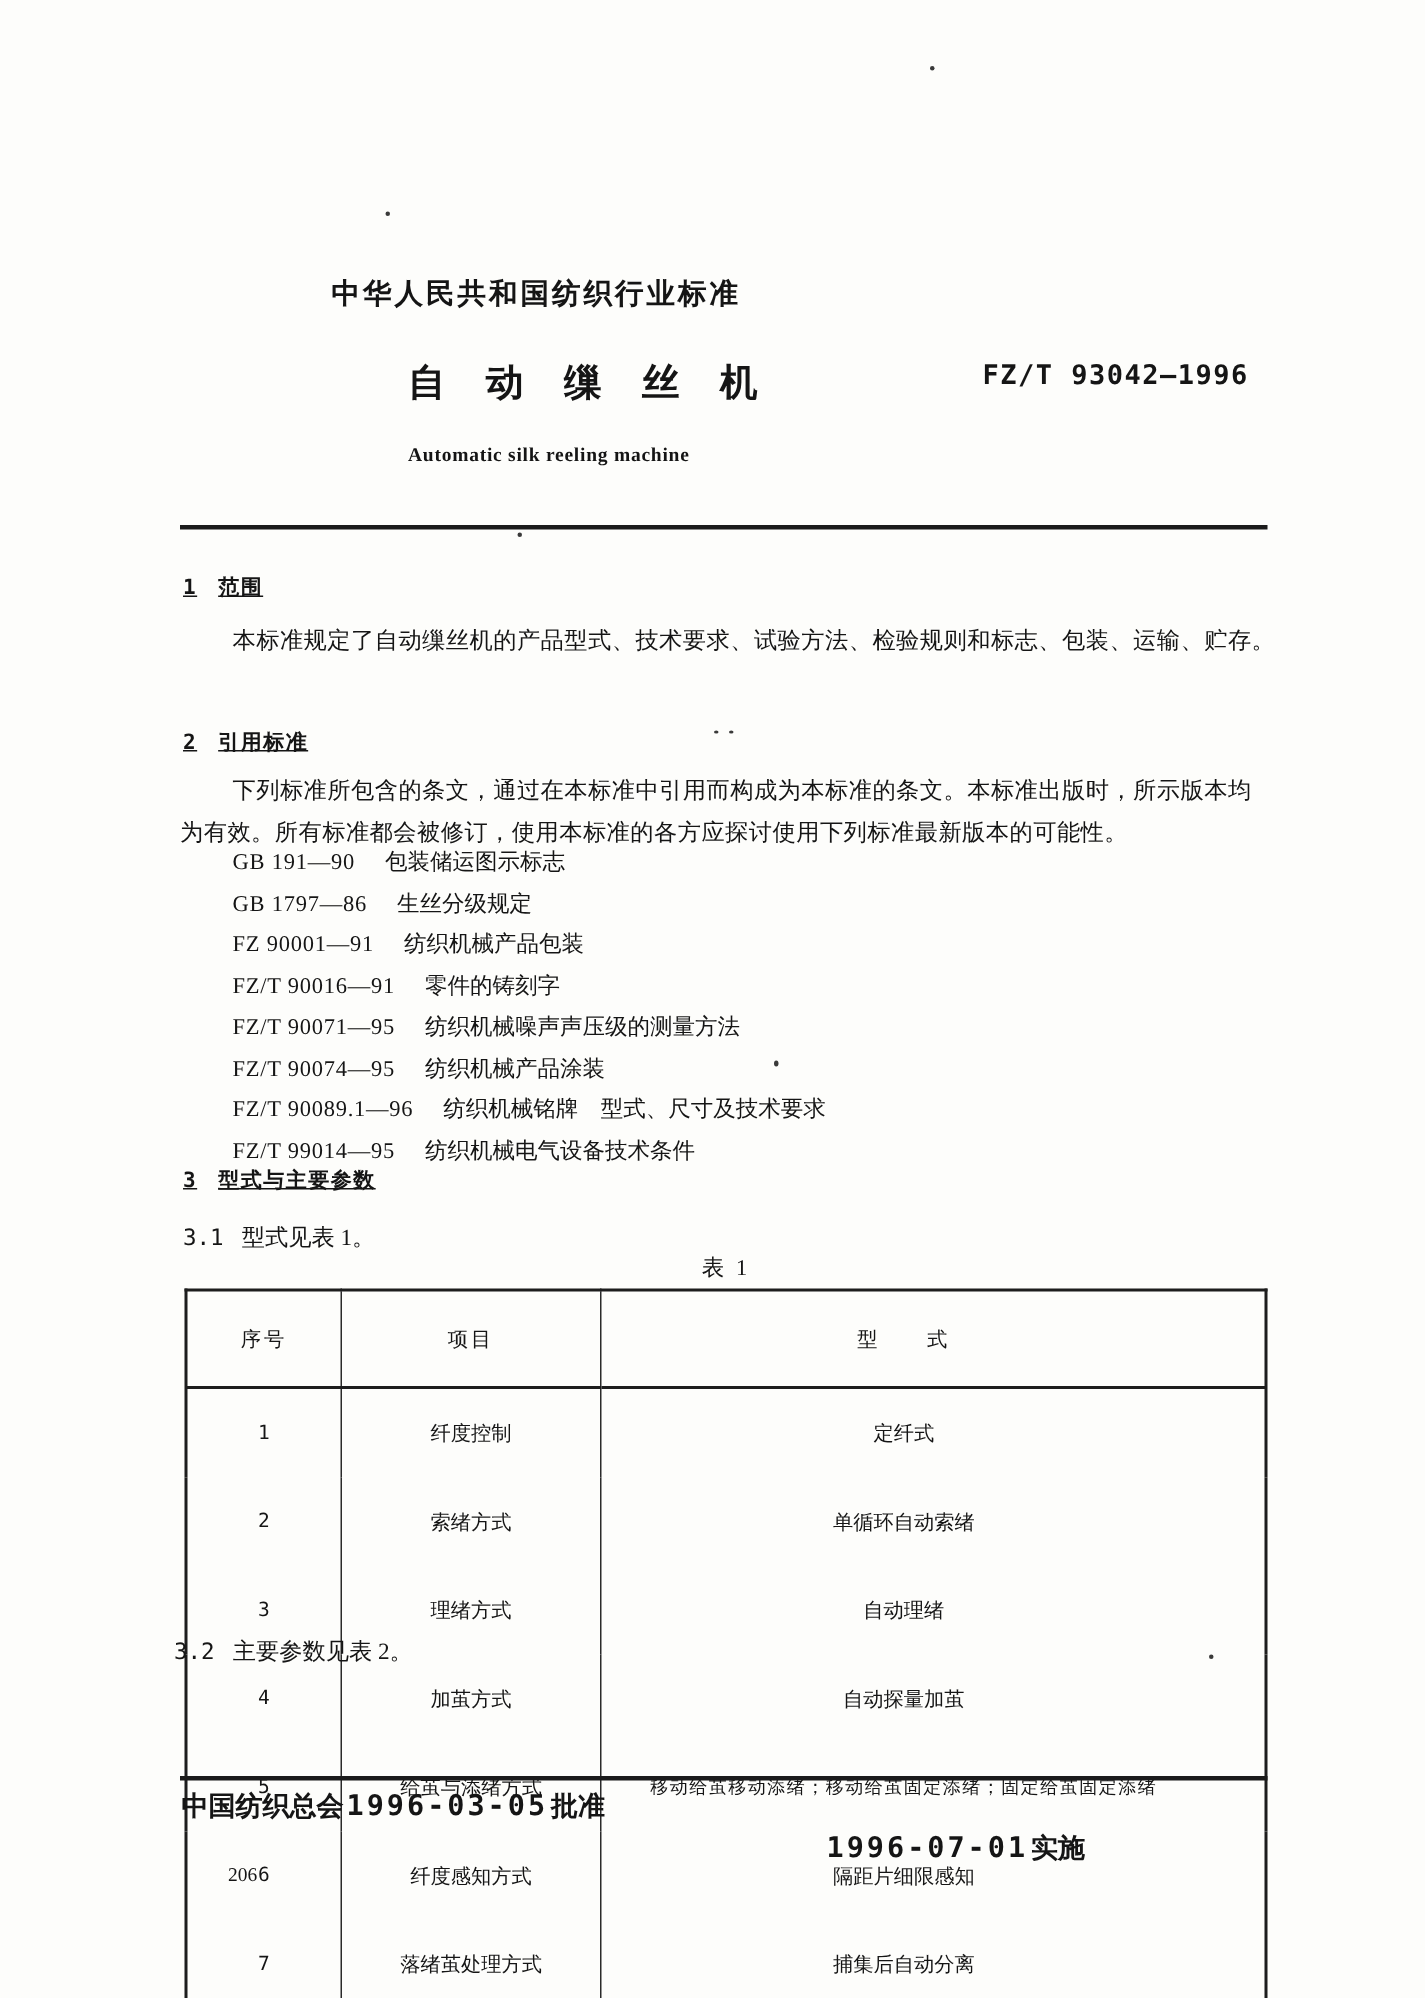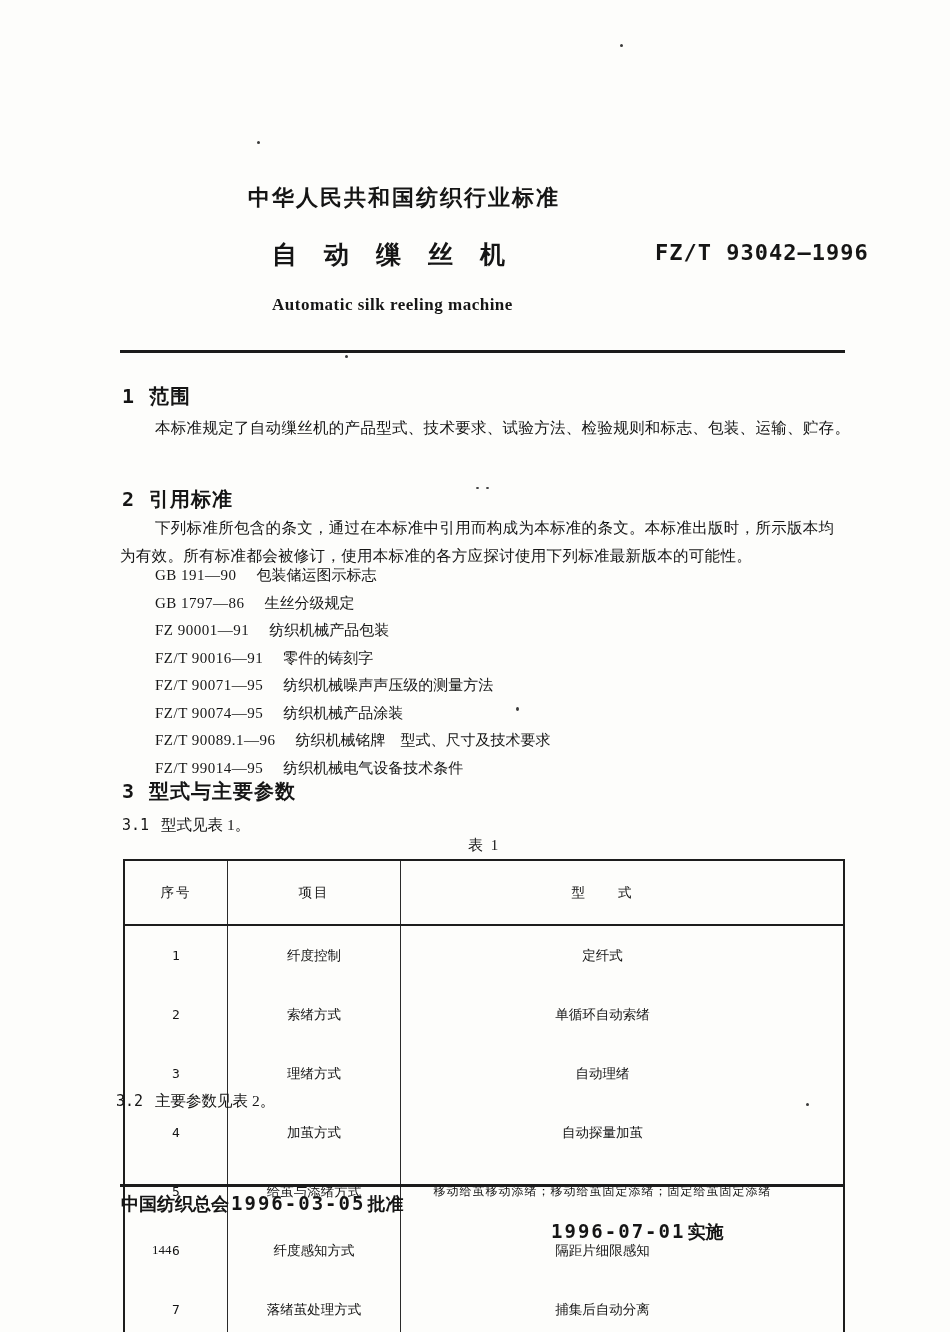--- a/index.html
+++ b/index.html
@@ -10,52 +10,53 @@
     margin: 0 auto;
     background: #fdfdfb;
     color: #151515;
     font-family: "Liberation Serif", "DejaVu Serif", serif;
     overflow: hidden;
   }
   .abs { position: absolute; }
 
   
   .std-class {
-    left: 248px; top: 183px;
-    font-family: "Liberation Sans", "DejaVu Sans", sans-serif;
-    font-weight: 700; font-size: 22px; letter-spacing: 2px;
+    left: 221px; top: 183px;
+    font-family: "Liberation Sans", "DejaVu Sans", sans-serif;
+    font-weight: 700; font-size: 19px; letter-spacing: 2px;
   }
   .doc-title {
     left: 272px; top: 238px;
     font-family: "Liberation Sans", "DejaVu Sans", sans-serif;
     font-weight: 700; font-size: 25px; letter-spacing: 27px;
     white-space: nowrap;
   }
   .std-number {
     left: 655px; top: 240px;
     font-family: "DejaVu Sans Mono", "Liberation Mono", monospace;
-    font-weight: 700; font-size: 22px; letter-spacing: 1px;
+    font-weight: 700; font-size: 18px; letter-spacing: 1px;
     white-space: nowrap;
   }
   .doc-title-en {
     left: 272px; top: 295px;
-    font-weight: 700; font-size: 17px; letter-spacing: 0.5px;
+    font-weight: 700; font-size: 13px; letter-spacing: 0.5px;
   }
   .rule {
     left: 120px; width: 725px; height: 3px;
     background: #1b1b1b;
   }
   .rule-top { top: 350px; }
   .rule-bottom { top: 1184px; }
 
   
   .s-heading {
     font-family: "Liberation Sans", "DejaVu Sans", sans-serif;
-    font-weight: 700; font-size: 20px; letter-spacing: 1px;
+    font-weight: 700; font-size: 14px; letter-spacing: 1px;
     white-space: nowrap;
+    text-decoration: underline;
   }
   .s-heading .s-num { margin-right: 14px; font-family: "DejaVu Sans Mono", monospace; }
   .h-s1 { left: 122px; top: 383px; }
   .h-s2 { left: 122px; top: 486px; }
   .h-s3 { left: 122px; top: 778px; }
 
   
   .body-line { font-size: 15.5px; white-space: nowrap; letter-spacing: 0.3px; }
   .s1-lines { left: 155px; top: 414px; line-height: 28px; }
   .s2-lines1 { left: 155px; top: 514px; line-height: 28px; }
@@ -244,15 +245,15 @@
     <span class="c-num">3.2</span><span>主要参数见表 2。</span>
   </div>
 
   <div class="abs rule rule-bottom"></div>
   <div class="abs footer-left footer-text">
     <span>中国纺织总会</span><span class="date">1996-03-05</span><span>批准</span>
   </div>
   <div class="abs footer-right footer-text">
     <span class="date">1996-07-01</span><span>实施</span>
   </div>
-  <div class="abs page-number">144</div>
+  <div class="abs page-number">206</div>
 
 </div>
 
 </body></html>

